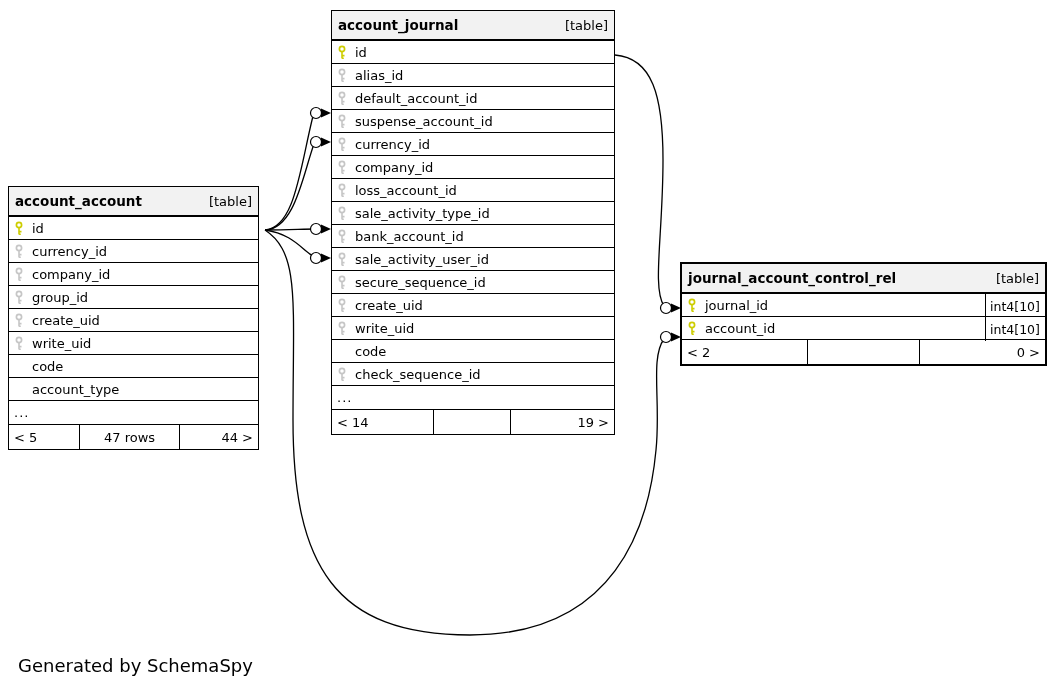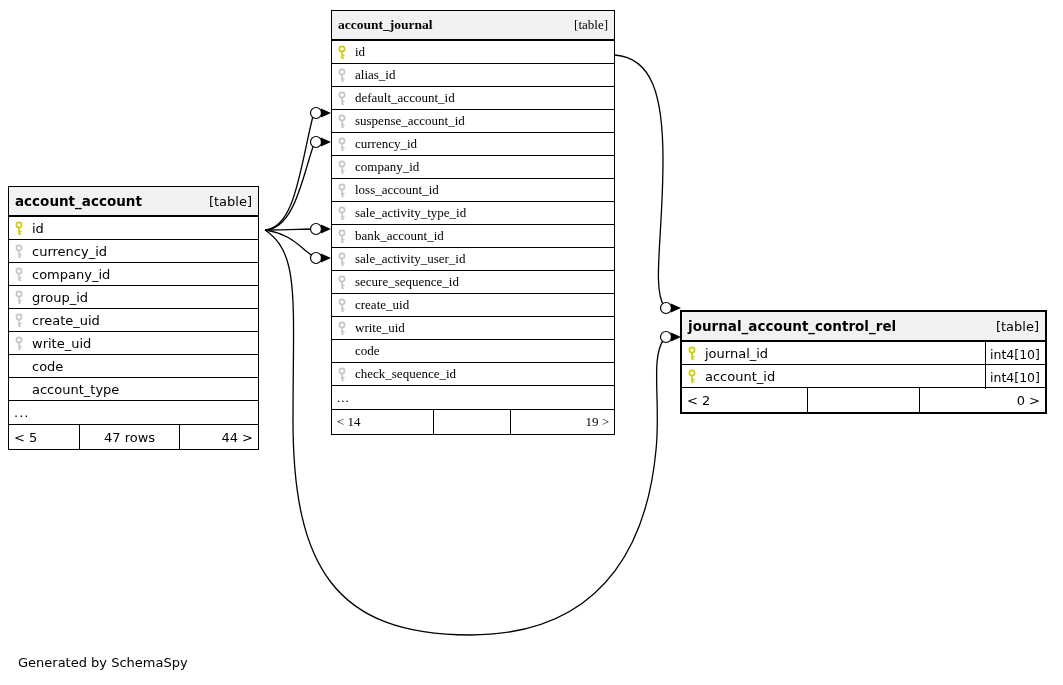--- a/index.html
+++ b/index.html
@@ -5,22 +5,22 @@
   html,body { margin:0; padding:0; background:#fff; }
   #canvas {
     position:relative; width:1063px; height:685px; background:#ffffff;
     font-family:"DejaVu Sans", sans-serif; color:#000; overflow:hidden;
   }
   .db-table {
     position:absolute; border:1px solid #000; background:#fff; box-sizing:border-box;
   }
   .db-table.emphasized { border-width:2px; }
   #t-account_account { left:8px; top:186px; width:251px; }
-  #t-account_journal { left:331px; top:10px; width:284px;font-family:Liberation Serif, serif; }
-  #t-journal_account_control_rel { left:680px; top:262px; width:367px;margin-top:48px; }
+  #t-account_journal { left:331px; top:10px; width:284px; }
+  #t-journal_account_control_rel { left:680px; top:262px; width:367px; }
 
   .t-header {
     height:30px; box-sizing:border-box; border-bottom:2px solid #000;
     background:#f2f2f2; display:flex; align-items:center; justify-content:space-between;
     padding:0 6px; cursor:pointer;
   }
   .t-title { font-weight:bold; font-size:13.5px; white-space:nowrap; }
   .t-badge { font-size:13px; white-space:nowrap; }
 
   .t-row {
@@ -45,21 +45,21 @@
   #t-journal_account_control_rel .t-footer { grid-template-columns: 126px 112px 1fr; }
   .fc { display:flex; align-items:center; padding:0 5px; border-right:1px solid #000; box-sizing:border-box; overflow:hidden; }
   .fc:last-child { border-right:0; justify-content:flex-end; }
   .fc-center { justify-content:center; }
 
   #rel-lines { position:absolute; left:0; top:0; pointer-events:none; z-index:5; }
   #rel-lines path { fill:none; stroke:#000; stroke-width:1.3px; }
   #rel-lines circle { fill:#fff; stroke:#000; stroke-width:1.2px; }
   #rel-lines polygon { fill:#000; stroke:none; }
 
-  #footer-note { position:absolute; left:18px; top:655px; font-size:13px; }
+  #footer-note { position:absolute; left:18px; top:655px; font-size:18px; }
 </style>
 </head>
 <body>
 
 <div id="canvas">
 
   <div class="db-table" id="t-account_account">
       <div class="t-header">
         <span class="t-title">account_account</span>
         <span class="t-badge">[table]</span>

